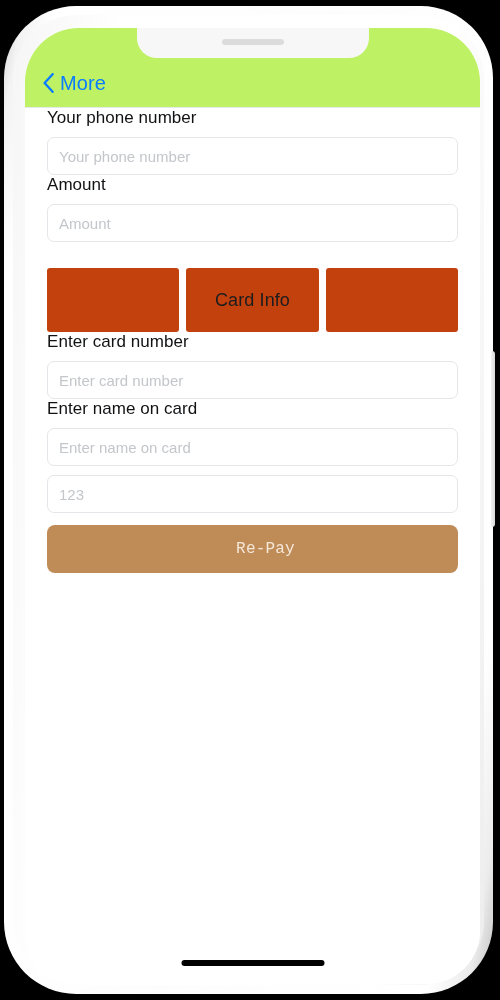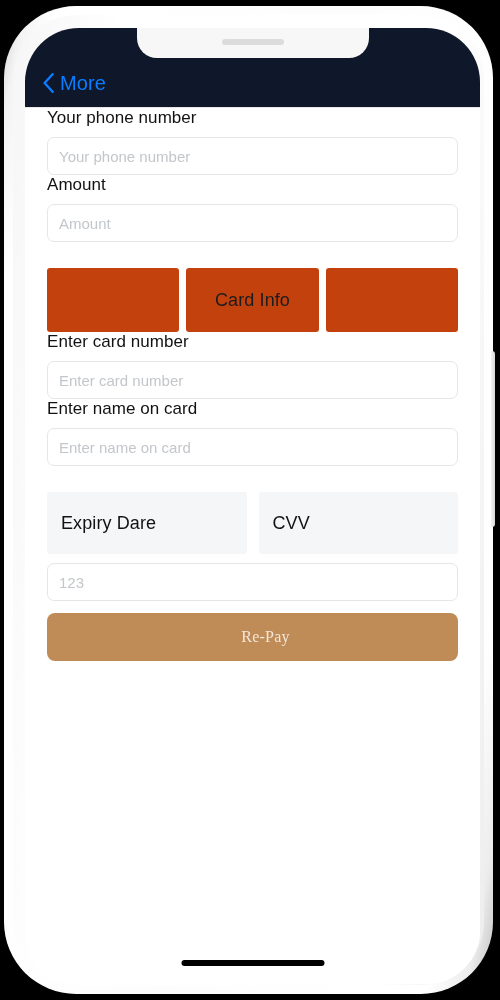--- a/index.html
+++ b/index.html
@@ -106,21 +106,21 @@
     flex-direction: column;
     background: #ffffff;
   }
   .navbar {
     flex: 0 0 auto;
     height: 80px;
     padding-top: 30px;
     box-sizing: border-box;
     display: flex;
     align-items: center;
-    background: #0f172a;
+    background: #bef264;
     border-bottom: 1px solid #e6e8ea;
   }
   .back-btn {
     display: flex;
     align-items: center;
     gap: 6px;
     padding: 4px 10px 4px 18px;
     cursor: pointer;
     user-select: none;
   }
@@ -236,21 +236,21 @@
 
   .pay-button {
     margin-top: 12px;
     width: 100%;
     height: 48px;
     border: none;
     border-radius: 8px;
     background: #bf8b57;
     color: #f4e7d8;
     font-size: 16px;
-    font-family: Liberation Serif, serif;
+    font-family: Liberation Mono, monospace;
     letter-spacing: 0.2px;
     cursor: pointer;
     padding-left: 32px;
   }
 </style>
 </head>
 <body>
 
 <div class="stage">
   <div class="phone-frame">
@@ -308,28 +308,20 @@
             <input class="text-input" type="text" placeholder="Enter card number" style="">
           </div>
 
           
           <div class="field-group">
             <div class="field-label">Enter name on card</div>
             <input class="text-input" type="text" placeholder="Enter name on card" style="">
           </div>
 
           
-          <div class="duo-row">
-            <div class="duo-cell">
-              <span class="duo-cell-label">Expiry Dare</span>
-            </div>
-            <div class="duo-cell">
-              <span class="duo-cell-label">CVV</span>
-            </div>
-          </div>
 
           
           <div class="duo-inputs">
             <input class="text-input" type="text" placeholder="123" style="">
           </div>
 
           
           <button class="pay-button">Re-Pay</button>
 
         </div>

